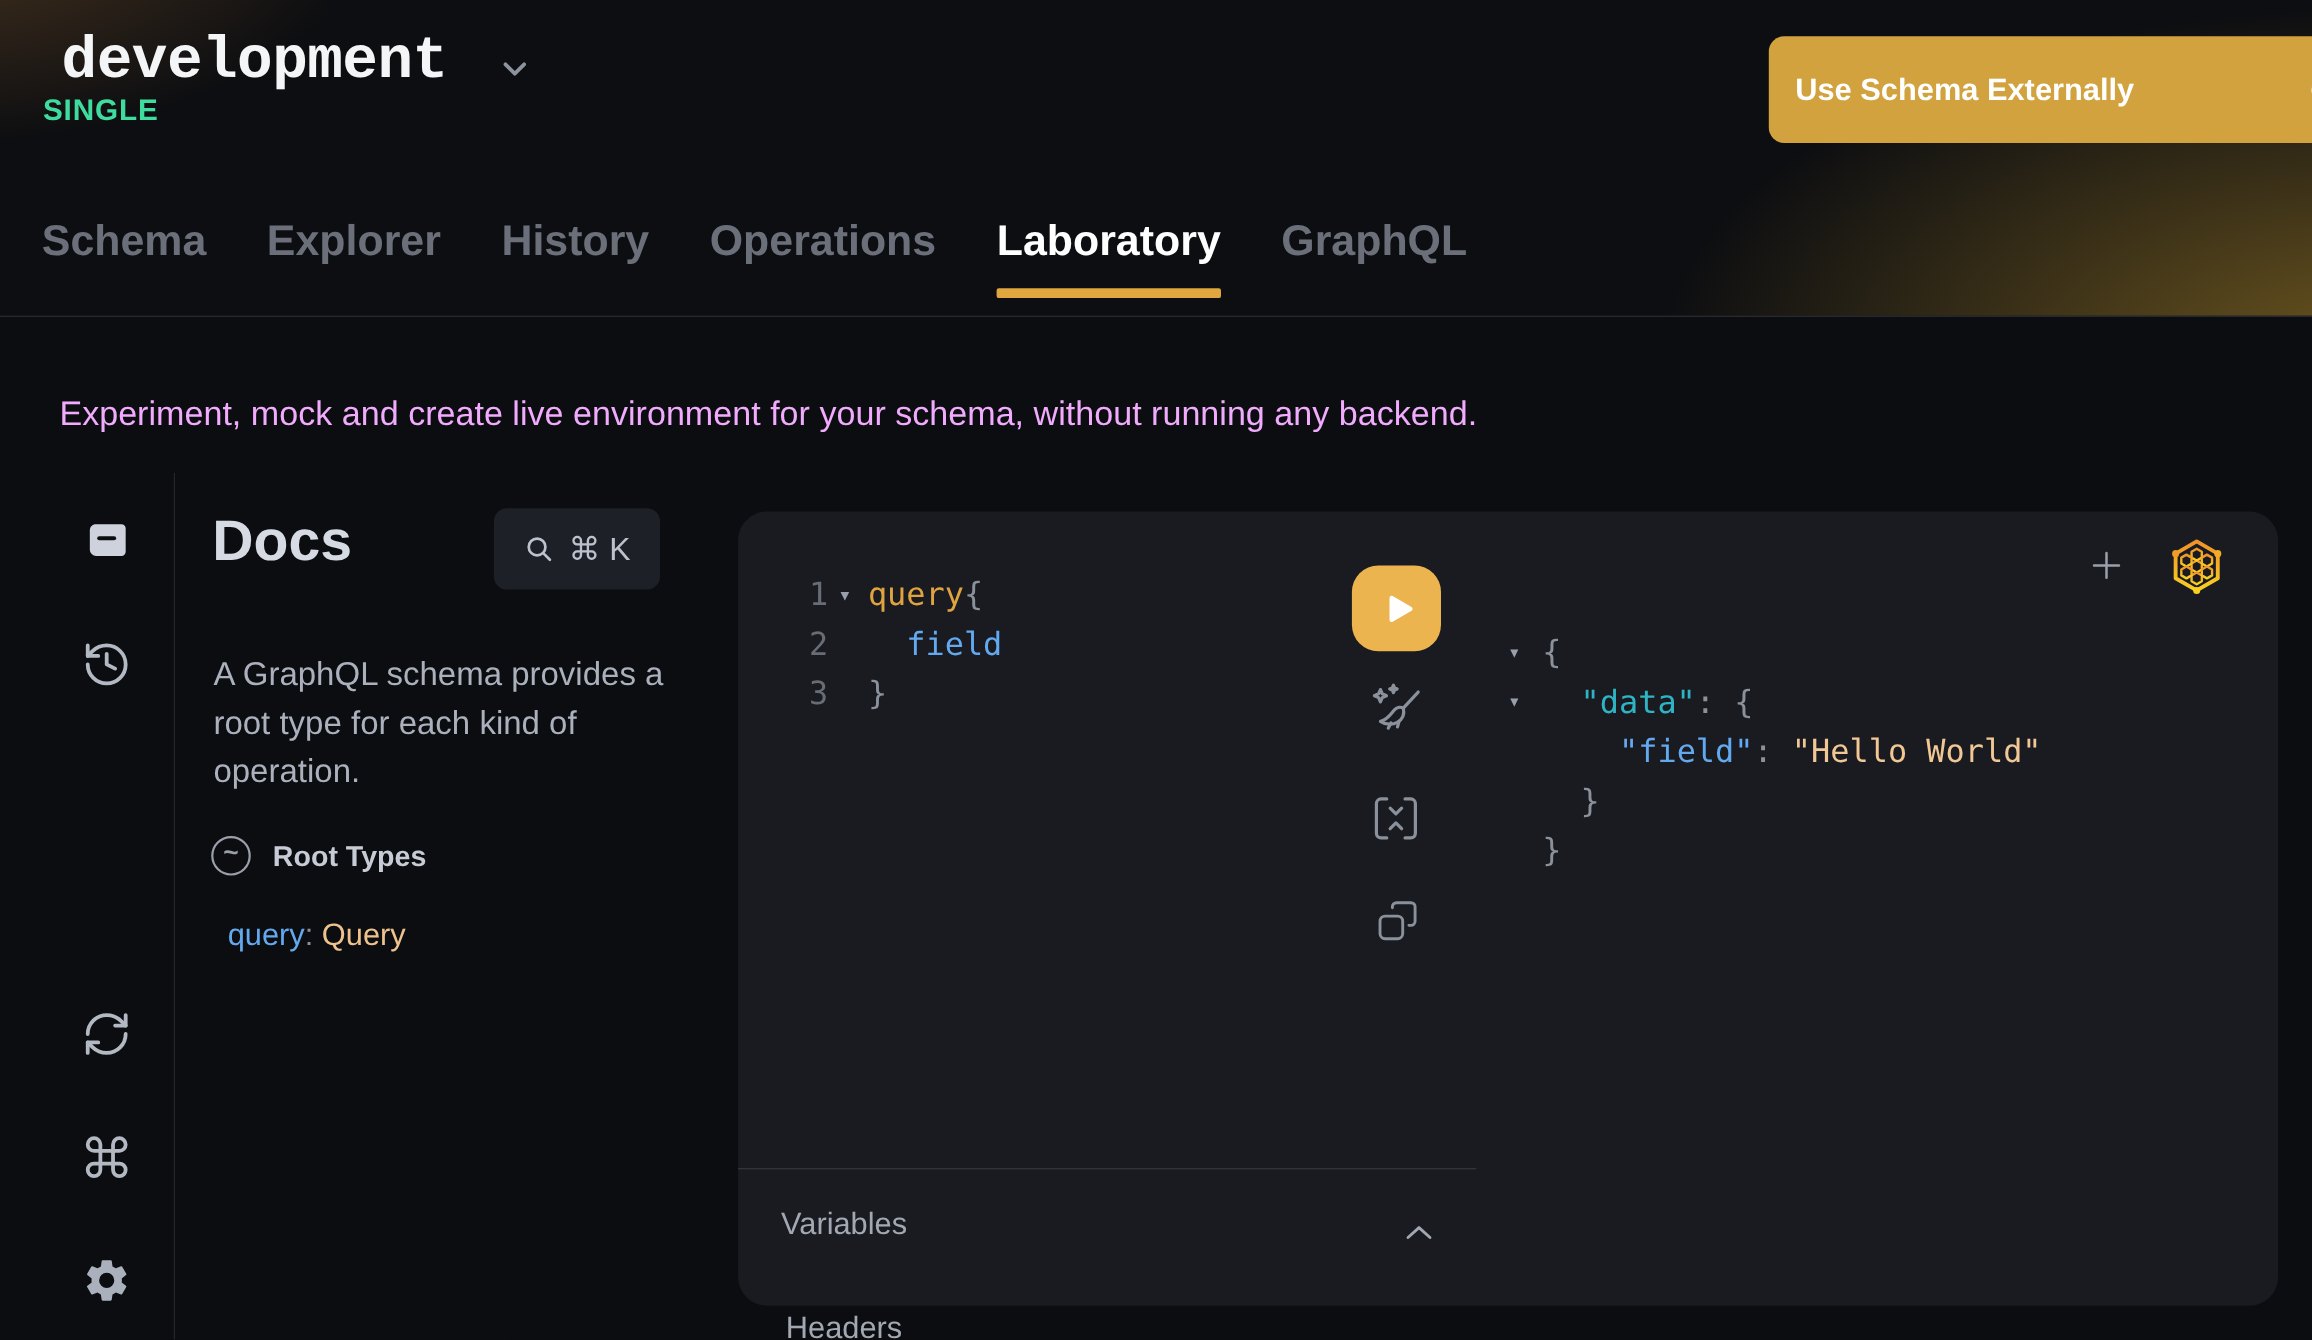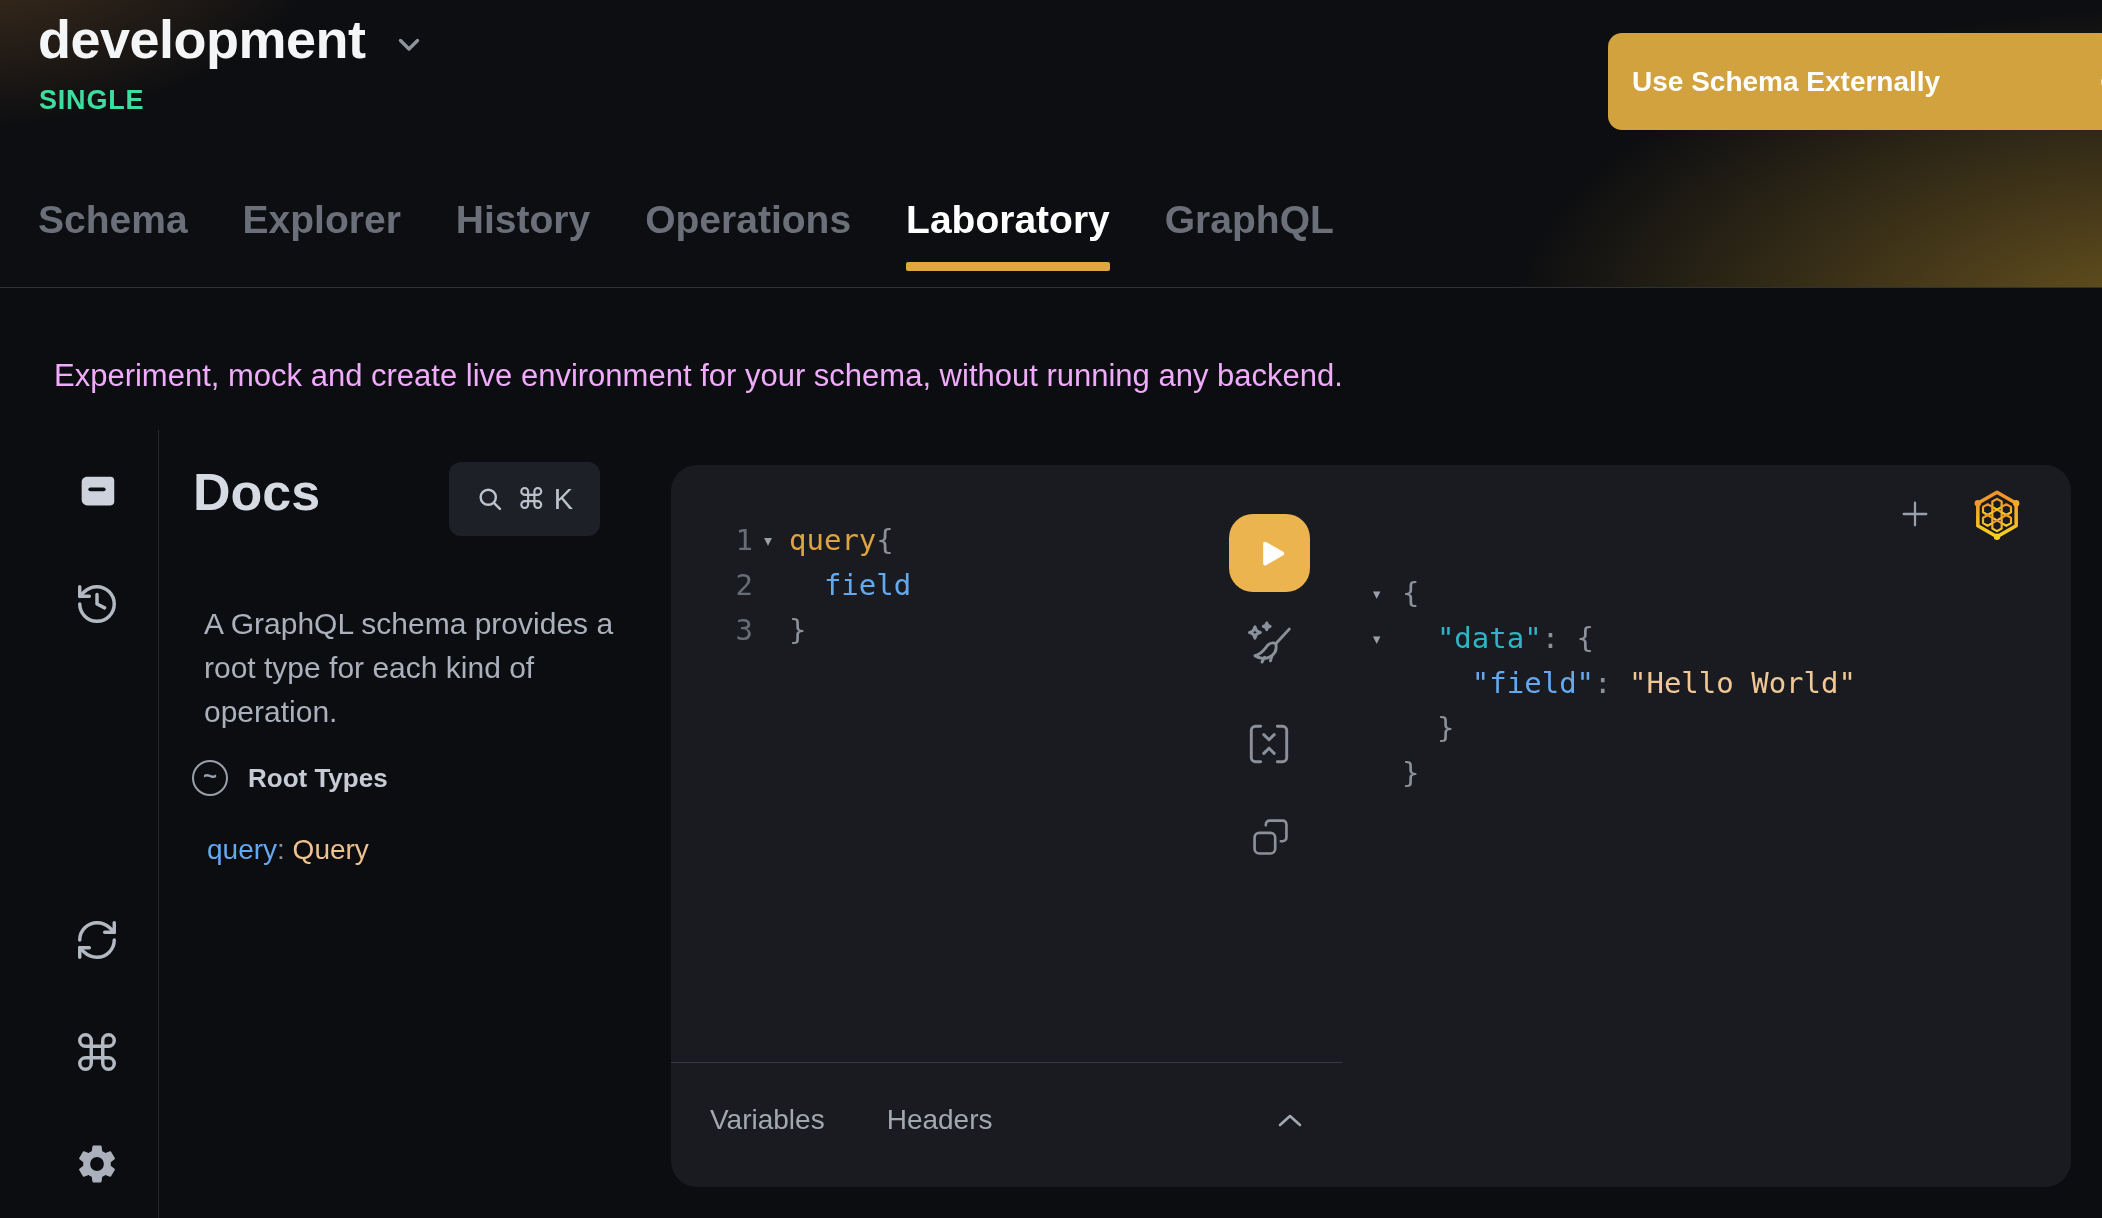--- a/index.html
+++ b/index.html
@@ -12,21 +12,21 @@
   
   .header{
     position:absolute;left:0;top:0;width:2102px;height:287px;
     background:
       radial-gradient(640px 340px at -60px -80px, rgba(138,94,46,.50), rgba(138,94,46,0) 62%),
       radial-gradient(1050px 520px at 2160px 330px, rgba(196,152,44,.52), rgba(196,152,44,0) 62%),
       #0d0e11;
     border-bottom:1px solid #2f3137;
   }
   .title-row{position:absolute;left:38px;top:4px;display:flex;align-items:center;gap:26px;}
-  .project-title{font-size:54px;font-weight:800;color:#f4f5f7;letter-spacing:-.5px;margin:0;line-height:70px;}
+  .project-title{font-size:54px;font-weight:800;color:#f4f5f7;letter-spacing:-.5px;margin:18px;line-height:70px;font-family:Liberation Mono, monospace;}
   .chev-down{width:34px;height:34px;margin-top:10px;cursor:pointer;}
   .badge{position:absolute;left:39px;top:85px;font-size:27px;font-weight:700;letter-spacing:.8px;color:#3edd9f;}
   .gold-btn{
     position:absolute;left:1608px;top:33px;width:556px;height:97px;
     background:#d1a23e;border:none;border-radius:14px;cursor:pointer;
     display:flex;align-items:center;justify-content:space-between;padding:0 24px;box-sizing:border-box;
     font-family:inherit;font-size:28px;font-weight:700;color:#fff;
   }
   .tabs{position:absolute;left:38px;bottom:16px;display:flex;gap:55px;}
   .tab{
@@ -47,21 +47,21 @@
 
   
   .docs{position:absolute;left:158px;top:430px;width:514px;bottom:0;}
   .docs-title{position:absolute;left:35px;top:36px;font-size:52px;font-weight:700;color:#d6dae3;margin:0;line-height:1;}
   .search-btn{
     position:absolute;left:291px;top:32px;width:151px;height:74px;
     background:#1d2026;border:none;border-radius:12px;cursor:pointer;
     display:flex;align-items:center;justify-content:center;gap:13px;
     font-family:inherit;font-size:29px;color:#bcc2cd;
   }
-  .docs-desc{position:absolute;left:34px;top:160px;width:445px;font-size:30px;line-height:44px;color:#aab0bc;margin:12px;}
+  .docs-desc{position:absolute;left:34px;top:160px;width:445px;font-size:30px;line-height:44px;color:#aab0bc;margin:2px;}
   .root-row{position:absolute;left:34px;top:330px;display:flex;align-items:center;gap:20px;}
   .root-circle{
     width:36px;height:36px;border:2.5px solid #9aa0ab;border-radius:50%;box-sizing:border-box;
     display:flex;align-items:center;justify-content:center;
     font-size:24px;font-weight:700;color:#9aa0ab;line-height:1;padding-bottom:4px;
   }
   .root-label{font-size:26px;font-weight:600;color:#c6cbd5;}
   .root-query{position:absolute;left:49px;top:404px;font-size:28px;cursor:pointer;}
   .c-blue{color:#63a9f0;} .c-gray{color:#8b919b;} .c-peach{color:#eec28f;}
 
@@ -90,21 +90,21 @@
   .i-merge{left:573px;top:254px;width:50px;height:50px;}
   .i-copy{left:577px;top:350px;width:45px;height:45px;}
   .i-plus{left:1227px;top:32px;width:34px;height:34px;}
   .i-logo{left:1297px;top:20px;width:58px;height:60px;}
 
   .resp-block{position:absolute;left:700px;top:106px;}
   .r-fold{width:24px;text-align:left;color:#9aa0ab;font-size:19px;flex:none;cursor:pointer;}
   .r-text{margin-left:7px;white-space:pre;}
 
   .pane-divider{position:absolute;left:0;top:597px;width:671px;height:1px;background:#383b41;}
-  .bottom-row{position:absolute;left:39px;top:632px;height:45px;display:flex;align-items:center;gap:62px;}
+  .bottom-row{position:absolute;left:39px;top:632px;height:45px;display:flex;align-items:center;gap:62px;flex-direction:column;}
   .bottom-tab{font-size:28px;color:#a2a8b2;cursor:pointer;}
   .chev-up{position:absolute;left:605px;top:646px;width:28px;height:20px;cursor:pointer;}
 
   svg{display:block;}
 </style>
 </head>
 <body>
 
 <div class="header">
   <div class="title-row">

